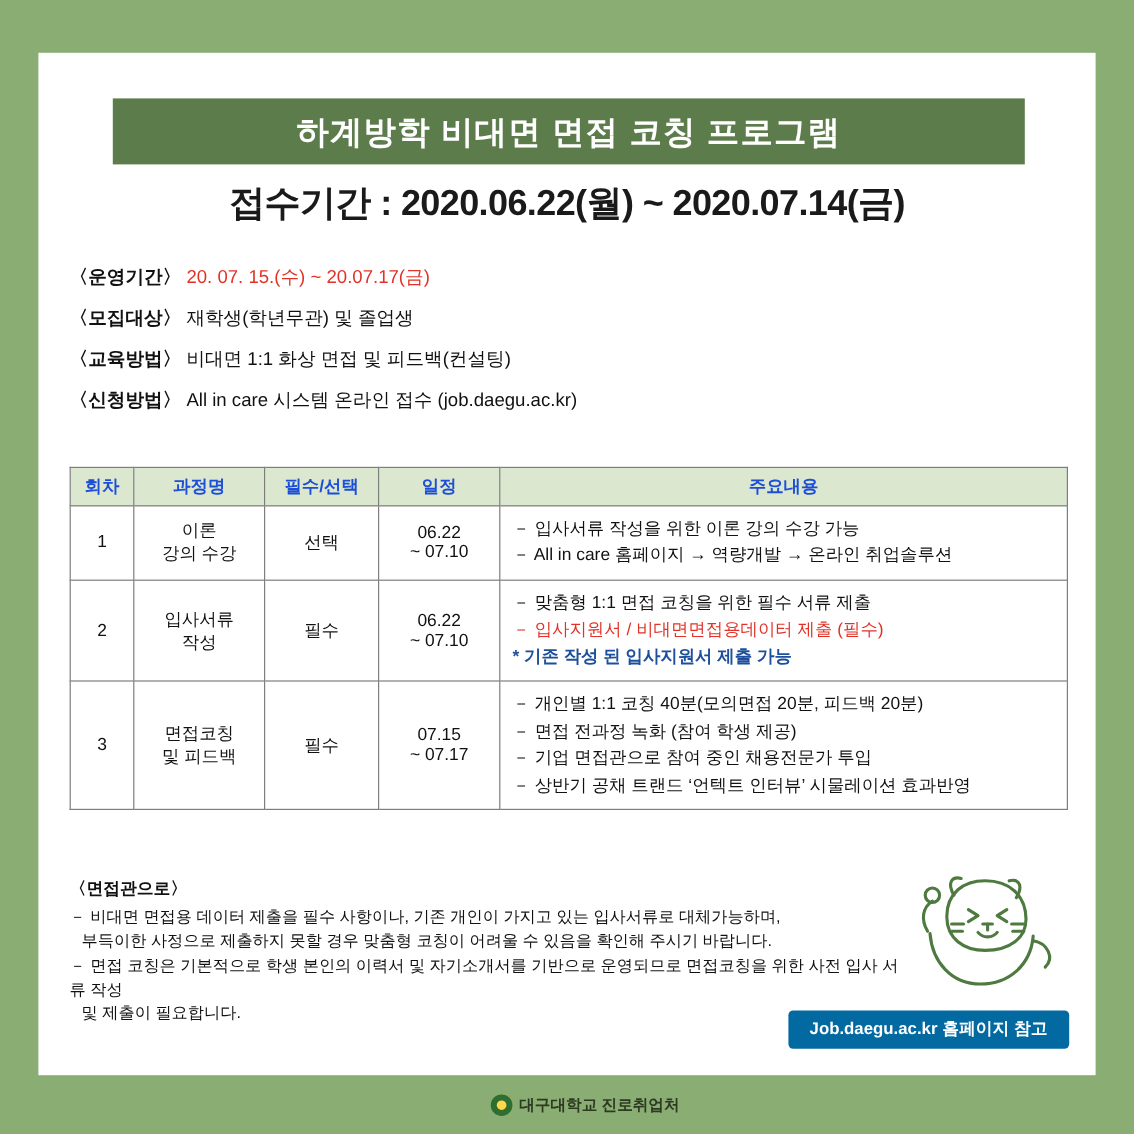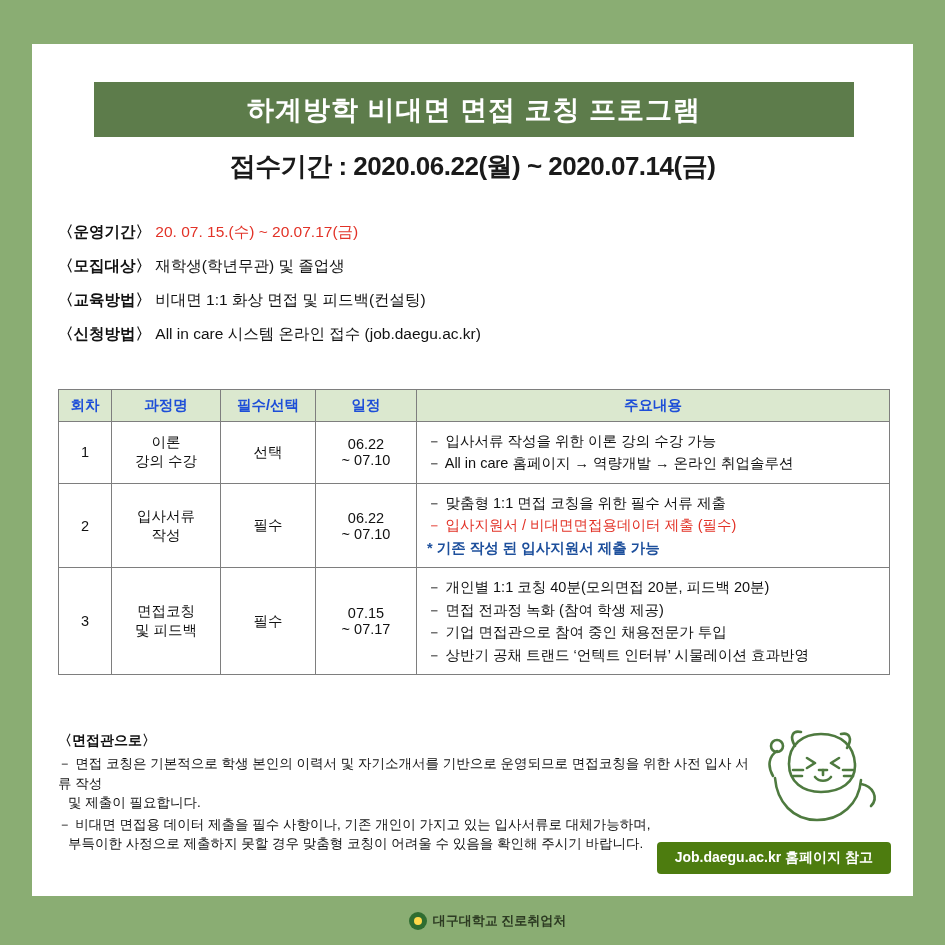--- a/index.html
+++ b/index.html
@@ -45,21 +45,21 @@
     font-size: 27px;
     font-weight: bold;
     letter-spacing: 1px;
   }
   .subtitle {
     position: absolute;
     left: 0;
     top: 105px;
     width: 881px;
     text-align: center;
-    font-size: 26px;
+    font-size: 30px;
     font-weight: bold;
     color: #1a1a1a;
     letter-spacing: -0.5px;
   }
   .info-list {
     position: absolute;
     left: 26px;
     top: 178px;
     width: 830px;
   }
@@ -141,21 +141,21 @@
   }
   .notes-item .sub {
     display: block;
     padding-left: 10px;
   }
 
   .footer-badge {
     position: absolute;
     right: 22px;
     bottom: 22px;
-    background: #4d7c0f;
+    background: #0369a1;
     color: #ffffff;
     font-size: 14px;
     font-weight: bold;
     padding: 7px 18px;
     border-radius: 4px;
     white-space: nowrap;
   }
 
   .mascot {
     position: absolute;
@@ -292,26 +292,26 @@
             <span class="line">－ 기업 면접관으로 참여 중인 채용전문가 투입</span>
             <span class="line">－ 상반기 공채 트랜드 ‘언텍트 인터뷰’ 시물레이션 효과반영</span>
           </td>
         </tr>
       </tbody>
     </table>
 
     <div class="notes">
       <div class="notes-title">〈면접관으로〉</div>
       <div class="notes-item">
+        <span>－ 비대면 면접용 데이터 제출을 필수 사항이나, 기존 개인이 가지고 있는 입사서류로 대체가능하며,</span>
+        <span class="sub">부득이한 사정으로 제출하지 못할 경우 맞춤형 코칭이 어려울 수 있음을 확인해 주시기 바랍니다.</span>
+      </div>
+      <div class="notes-item">
         <span>－ 면접 코칭은 기본적으로 학생 본인의 이력서 및 자기소개서를 기반으로 운영되므로 면접코칭을 위한 사전 입사 서류 작성</span>
         <span class="sub">및 제출이 필요합니다.</span>
-      </div>
-      <div class="notes-item">
-        <span>－ 비대면 면접용 데이터 제출을 필수 사항이나, 기존 개인이 가지고 있는 입사서류로 대체가능하며,</span>
-        <span class="sub">부득이한 사정으로 제출하지 못할 경우 맞춤형 코칭이 어려울 수 있음을 확인해 주시기 바랍니다.</span>
       </div>
     </div>
 
     <svg class="mascot" viewBox="0 0 130 110">
       <g fill="none" stroke="#4e7a3f" stroke-width="2.6" stroke-linecap="round" stroke-linejoin="round">
 
         <path d="M18 52 C12 42 14 32 22 27"></path>
         <circle cx="22" cy="22" r="6"></circle>
 
         <path d="M20 54 C22 78 38 96 62 96 C86 96 104 80 106 56"></path>

